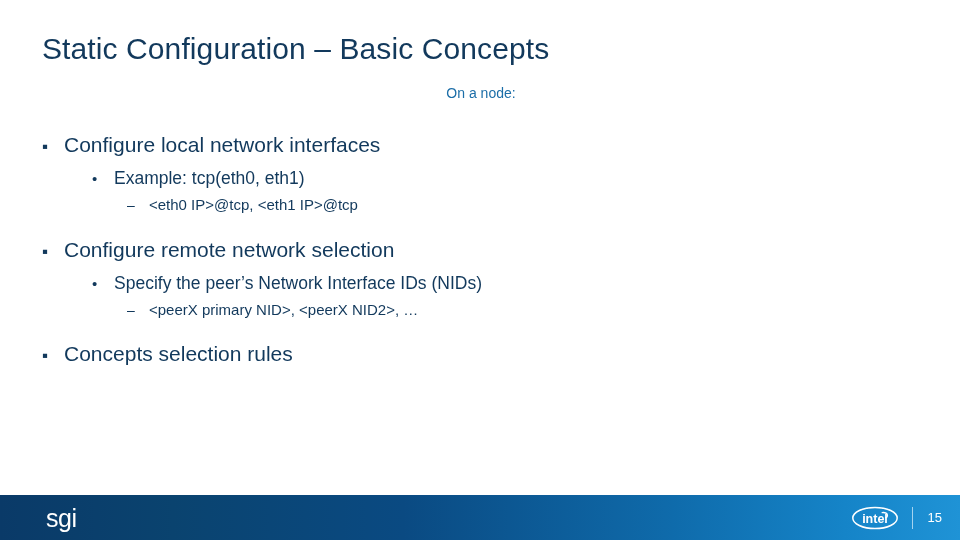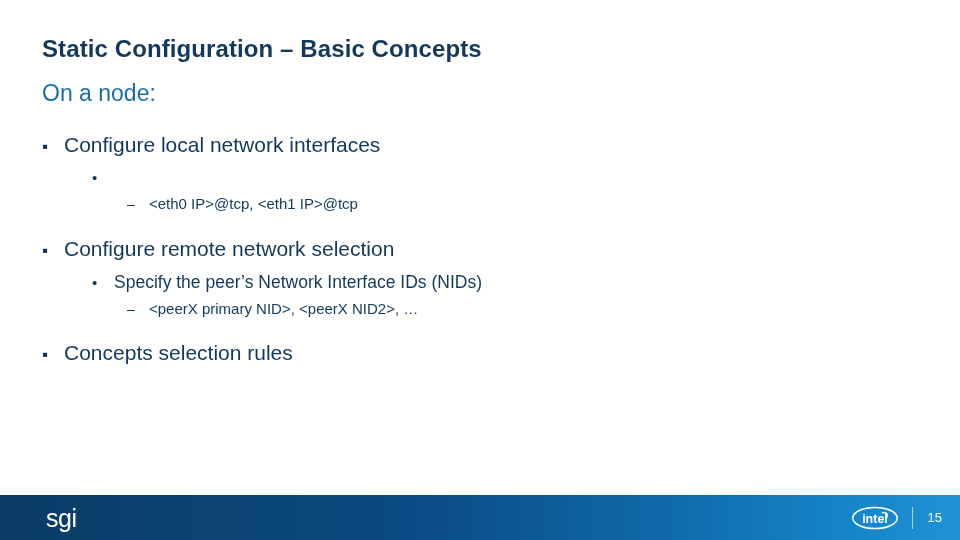--- a/index.html
+++ b/index.html
@@ -24,33 +24,34 @@
   }
 
   
   .title-block {
     position: absolute;
     left: 42px;
     top: 30px;
     right: 40px;
   }
   .slide-title {
-    font-size: 24px;
+    font-size: 30px;
     line-height: 38px;
     color: #12395c;
-    font-weight: bold;
+    font-weight: normal;
     letter-spacing: 0.1px;
     white-space: nowrap;
   }
   .slide-subtitle {
     margin-top: 12px;
-    font-size: 23px;
+    font-size: 14px;
     line-height: 26px;
     color: #1c6ea8;
     font-weight: normal;
+    text-align: center;
   }
 
   
   .body-block {
     position: absolute;
     left: 42px;
     top: 130px;
     right: 40px;
   }
 
@@ -187,20 +188,21 @@
 
   <div class="body-block">
 
     <div class="bullet-row lvl1">
       <span class="mark">▪</span>
       <span class="txt">Configure local network interfaces</span>
     </div>
 
     <div class="bullet-row lvl2">
       <span class="mark">•</span>
+      <span class="txt">Example: tcp(eth0, eth1)</span>
     </div>
 
     <div class="bullet-row lvl3">
       <span class="mark">–</span>
       <span class="txt">&lt;eth0 IP&gt;@tcp, &lt;eth1 IP&gt;@tcp</span>
     </div>
 
     <div class="group-gap"></div>
 
     <div class="bullet-row lvl1">

